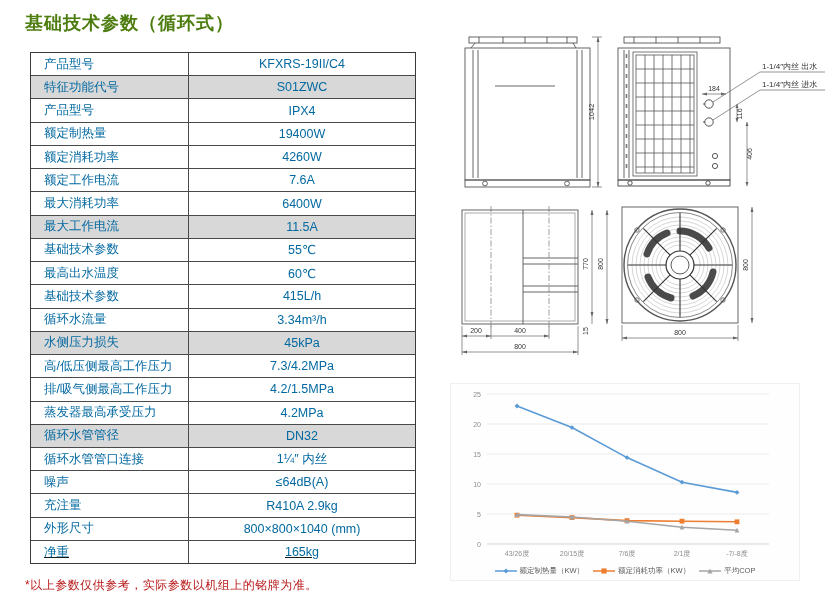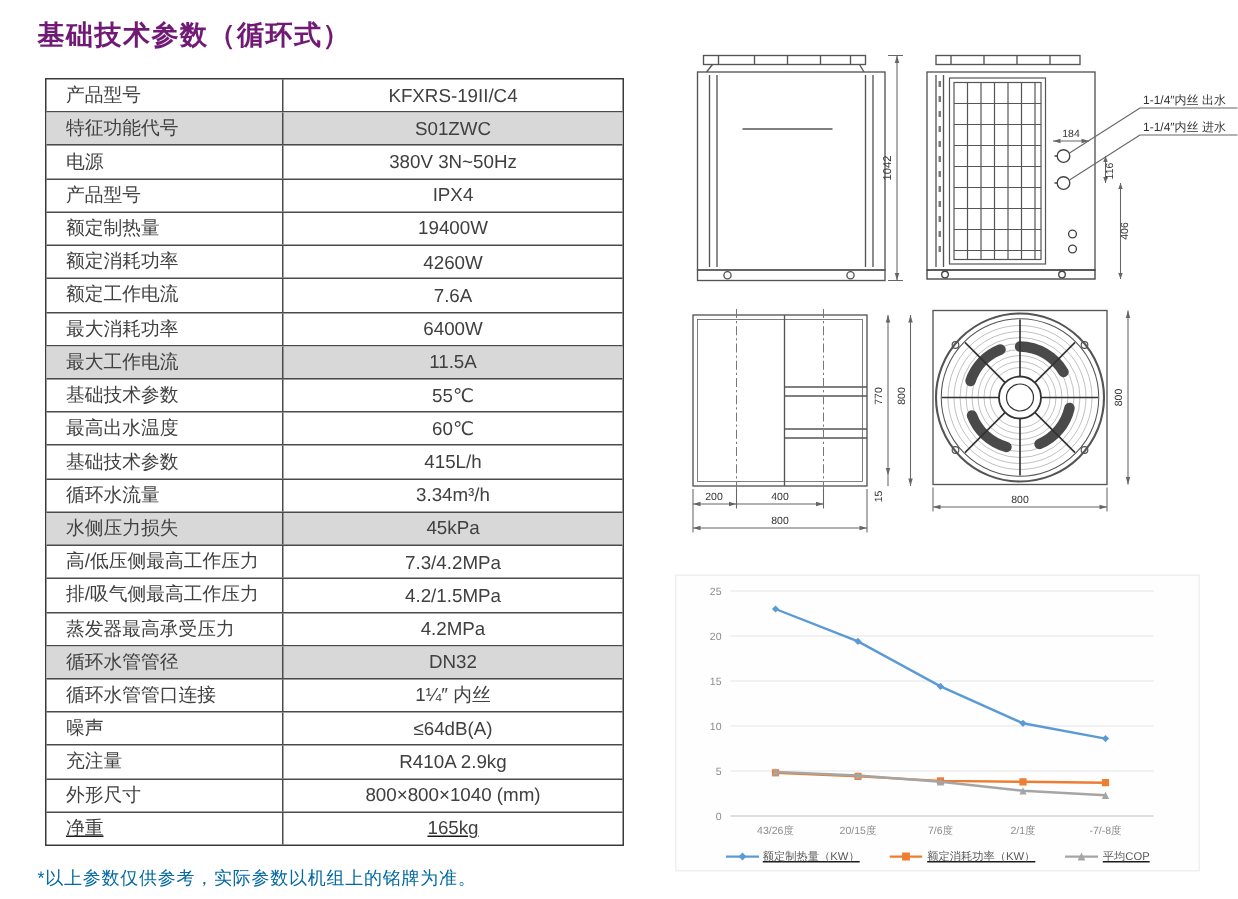--- a/index.html
+++ b/index.html
@@ -2,67 +2,63 @@
 <html><head>
 <meta charset="utf-8">
 <style>
   html,body{margin:0;padding:0;}
   body{
     width:825px;height:599px;position:relative;overflow:hidden;
     background:#ffffff;font-family:"Liberation Sans","DejaVu Sans",sans-serif;color:#1a1a1a;
   }
   .page-title{
     position:absolute;left:25px;top:11px;font-size:18px;font-weight:bold;
-    letter-spacing:1px;color:#701a75;
+    letter-spacing:1px;color:#4d7c0f;
   }
   
   .spec-table{
     position:absolute;left:30px;top:52px;width:386px;height:512px;
     border:1.5px solid #3a3a3a;display:flex;flex-direction:column;box-sizing:border-box;
   }
   .tr{flex:1;display:flex;border-bottom:1px solid #4a4a4a;}
   .tr:last-child{border-bottom:none;text-decoration:underline;}
   .tr.shaded{background:#d8d8d8;}
-  .td{display:flex;align-items:center;font-size:12.5px;color:#404040;}
+  .td{display:flex;align-items:center;font-size:12.5px;color:#0369a1;}
   .td.label{width:158px;padding-left:13px;border-right:1px solid #4a4a4a;box-sizing:border-box;}
   .td.value{flex:1;justify-content:center;text-align:center;}
   .footnote{
-    position:absolute;left:25px;top:577px;font-size:12px;color:#0369a1;letter-spacing:.5px;
+    position:absolute;left:25px;top:577px;font-size:12px;color:#b91c1c;letter-spacing:.5px;
   }
   
   .drawing{position:absolute;}
   .drawing svg text{font-family:"Liberation Sans","DejaVu Sans",sans-serif;fill:#333;}
   
   .chart{
     position:absolute;left:450px;top:383px;width:350px;height:198px;
     background:#fefefe;border:1px solid #f0f0f0;box-sizing:border-box;
   }
   .chart-legend{
     position:absolute;left:0;bottom:4px;width:100%;
-    display:flex;justify-content:center;gap:20px;align-items:center;text-decoration:underline;
+    display:flex;justify-content:center;gap:9px;align-items:center;
   }
   .legend-item{display:flex;align-items:center;gap:3px;font-size:7.5px;color:#595959;}
 </style>
 </head>
 <body>
 
 <div class="page-title">基础技术参数（循环式）</div>
 
 <div class="spec-table">
     <div class="tr">
       <div class="td label">产品型号</div>
       <div class="td value">KFXRS-19II/C4</div>
     </div>
     <div class="tr shaded">
       <div class="td label">特征功能代号</div>
       <div class="td value">S01ZWC</div>
-    </div>
-    <div class="tr">
-      <div class="td label">电源</div>
-      <div class="td value">380V 3N~50Hz</div>
     </div>
     <div class="tr">
       <div class="td label">产品型号</div>
       <div class="td value">IPX4</div>
     </div>
     <div class="tr">
       <div class="td label">额定制热量</div>
       <div class="td value">19400W</div>
     </div>
     <div class="tr">

